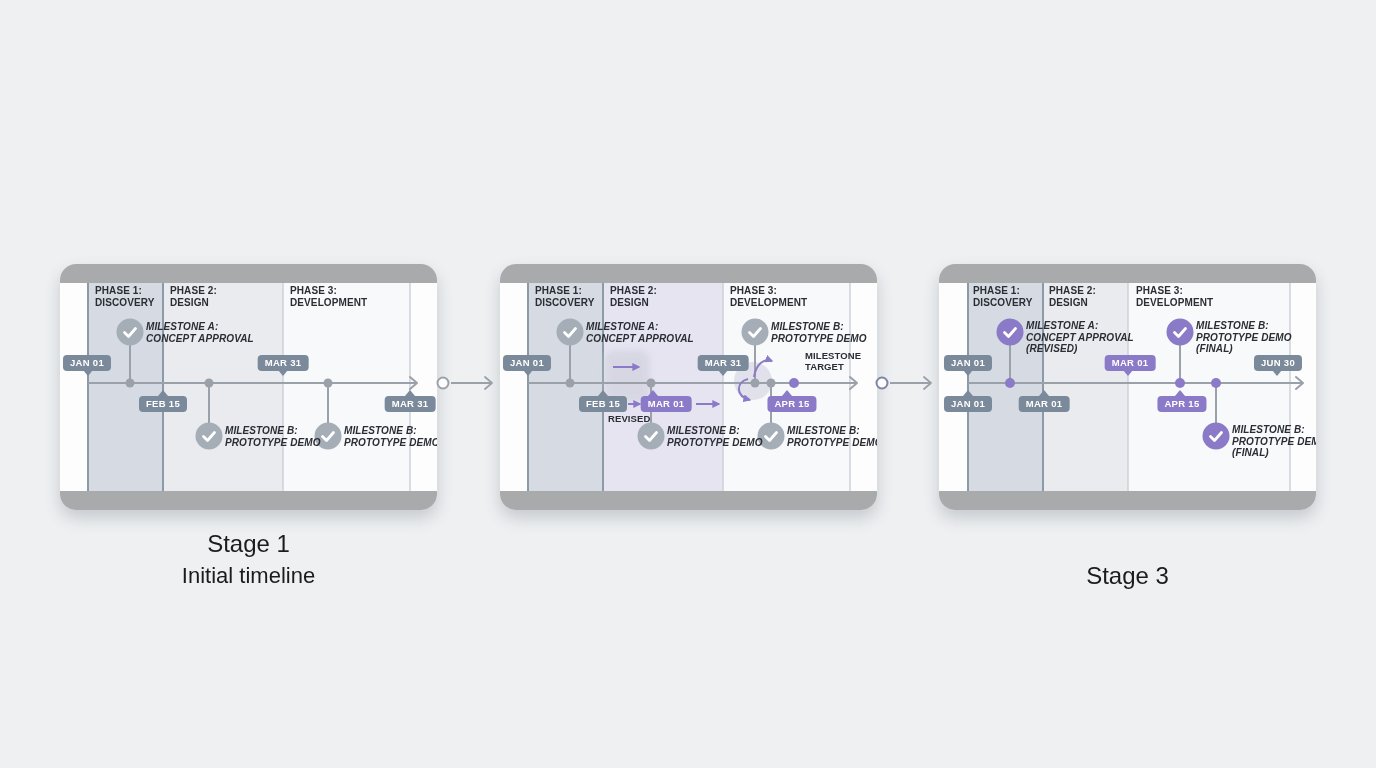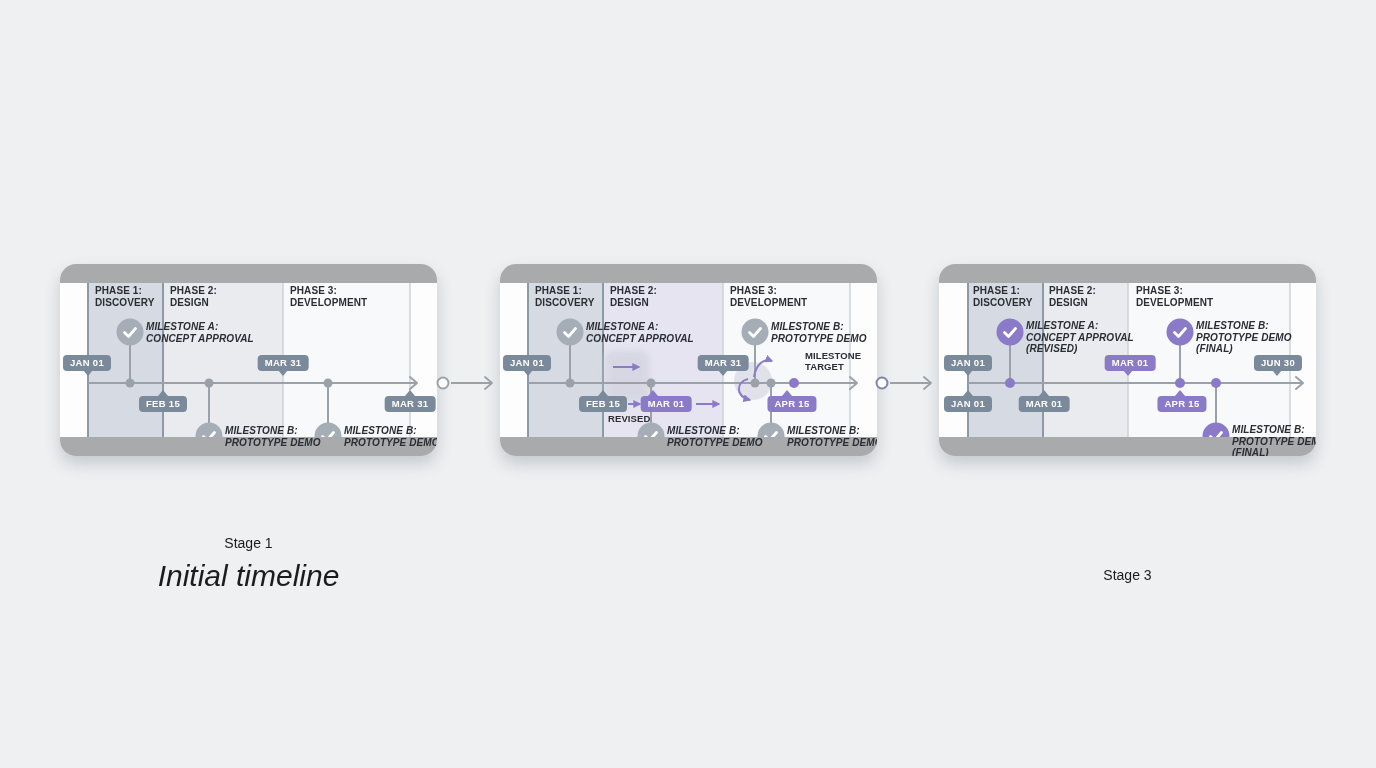--- a/index.html
+++ b/index.html
@@ -1,38 +1,38 @@
 <!DOCTYPE html>
 <html><head>
 <meta charset="utf-8">
 <style>
   html,body{margin:0;padding:0;}
   body{font-family:"Liberation Sans", sans-serif; background:#eef0f2;}
   #screen{position:relative;width:1376px;height:768px;background:#eef0f2;overflow:hidden;}
-  .card{position:absolute;top:264px;width:377px;height:192px;border-radius:16px;overflow:hidden;
+  .card{position:absolute;top:264px;width:377px;height:246px;border-radius:16px;overflow:hidden;
         background:#fdfdfe;box-shadow:0 8px 16px rgba(60,70,80,.22);}
   .bar{position:absolute;left:0;right:0;height:19px;}
   .bar-top{top:0;}
   .bar-bottom{bottom:0;}
   .tl-svg{position:absolute;left:0;top:0;}
   .phase-label{position:absolute;top:21px;font-size:10px;font-weight:bold;line-height:11.5px;
                color:#2a2e34;letter-spacing:.1px;white-space:nowrap;z-index:2;}
   .milestone-label{position:absolute;font-size:10px;font-weight:bold;line-height:11.5px;
                color:#2a2e34;letter-spacing:.1px;white-space:nowrap;z-index:2;font-style:italic;}
   .pill{position:absolute;transform:translateX(-50%);height:16px;line-height:16px;padding:0 7px;
         border-radius:4px;font-size:9.5px;font-weight:bold;letter-spacing:.3px;color:#fff;
         white-space:nowrap;z-index:3;}
   .pill-tail{position:absolute;transform:translateX(-50%);width:0;height:0;
         border-left:5px solid transparent;border-right:5px solid transparent;z-index:3;}
   .note{position:absolute;font-size:9.5px;font-weight:bold;color:#2a2e34;letter-spacing:.1px;
         white-space:nowrap;z-index:3;}
   .connector{position:absolute;top:370px;z-index:1;}
   .caption{position:absolute;top:528px;width:377px;text-align:center;color:#1a1c1f;}
-  .caption .t1{font-size:14px;line-height:31px;}
-  .caption .t2{font-size:30px;line-height:33px;font-style:italic;}
+  .caption .t1{font-size:24px;line-height:31px;}
+  .caption .t2{font-size:22px;line-height:33px;}
 </style>
 </head>
 <body>
 
 <div id="screen" style="background: rgb(238, 240, 242);">
 
   <div class="caption" style="left:60px;">
     <div class="t1">Stage 1</div>
     <div class="t2">Initial timeline</div>
   </div>

